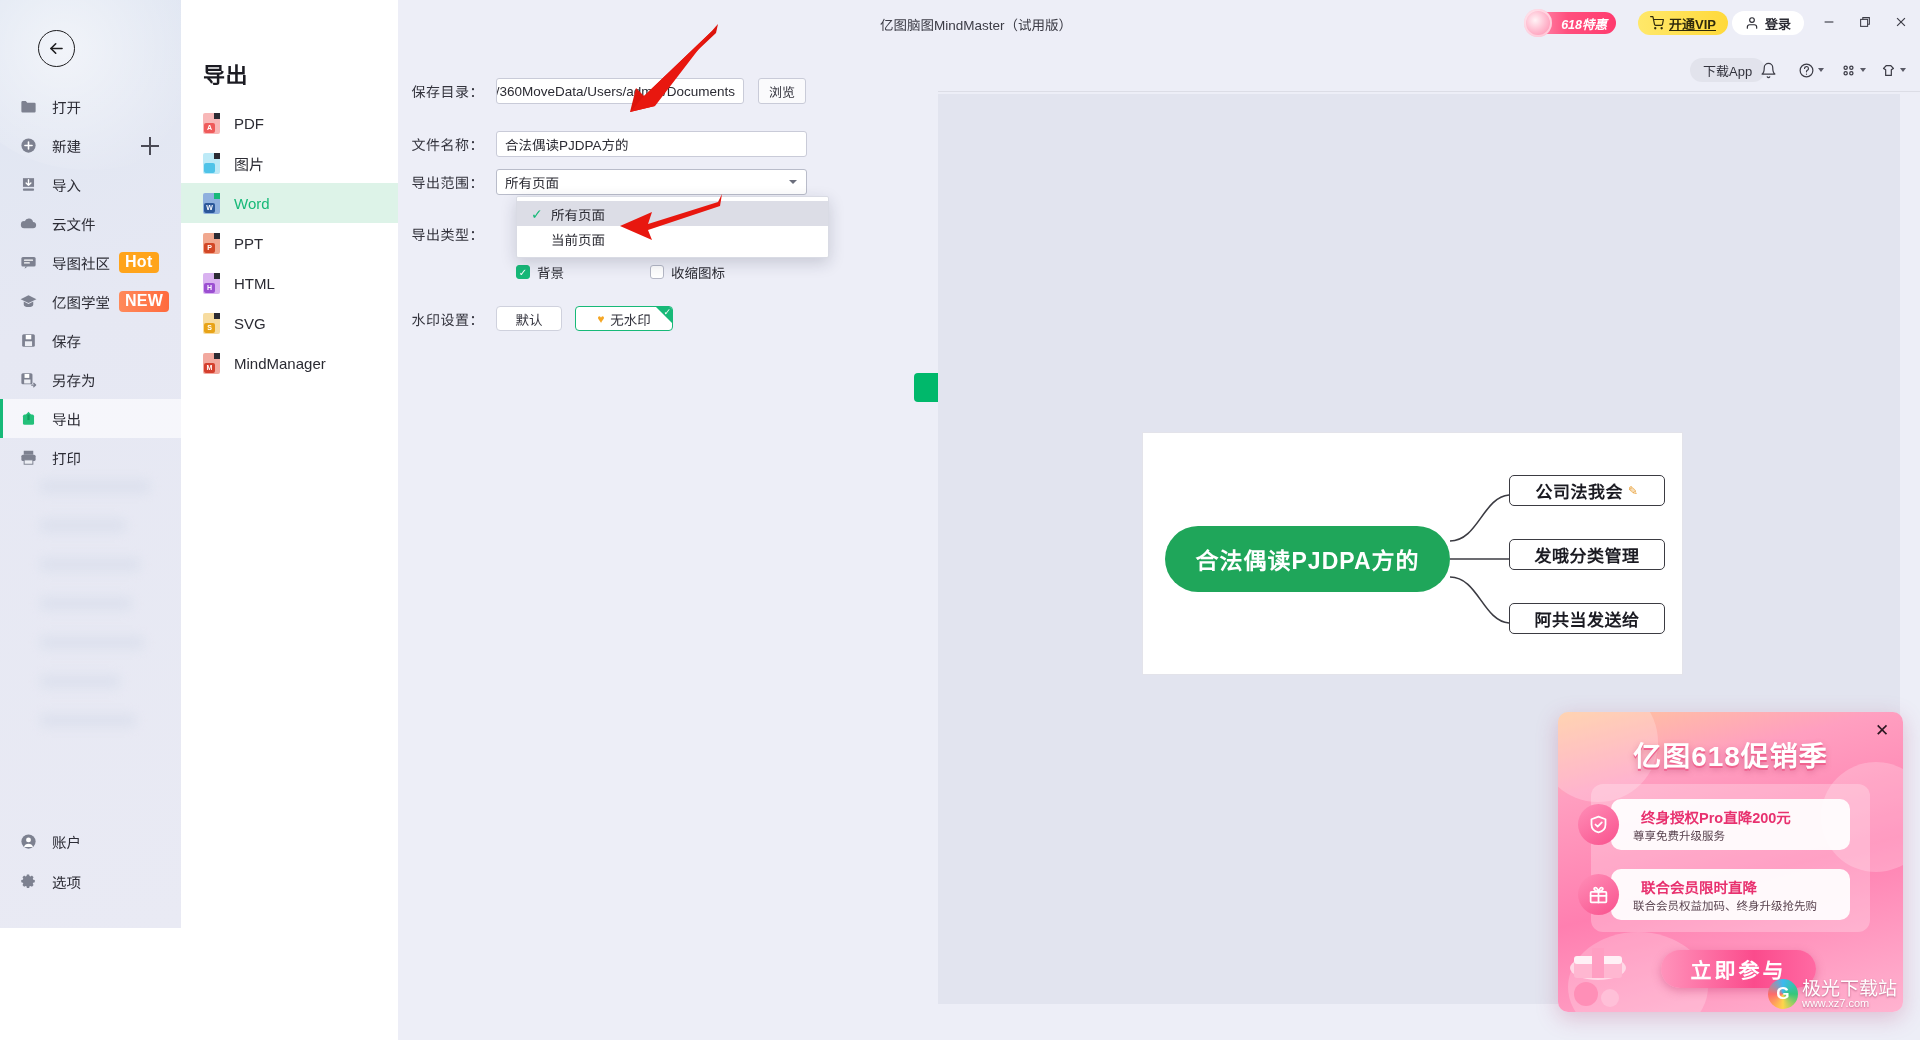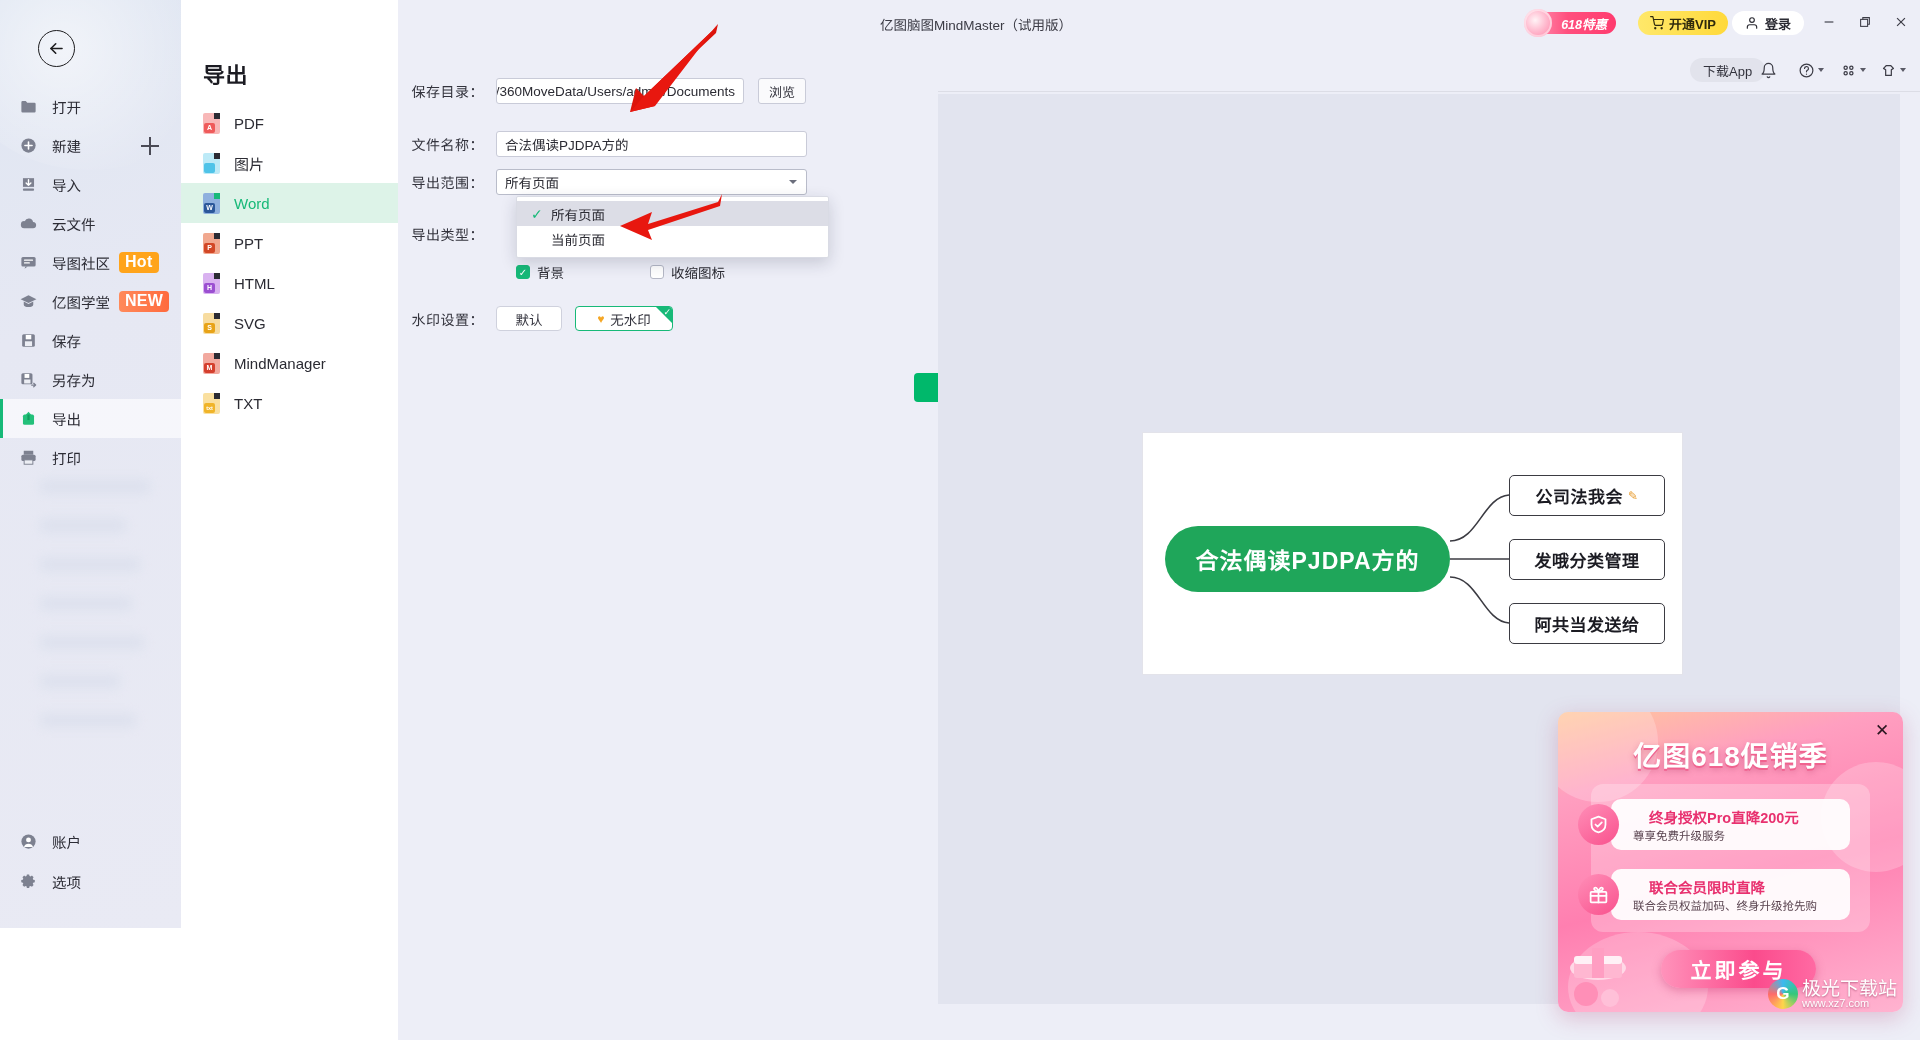--- a/index.html
+++ b/index.html
@@ -199,21 +199,21 @@
     position: absolute; left: 204px; top: 338px; width: 541px; height: 243px;
     background: #fff; border: 1px solid #e3e3ea;
   }
   .map-root {
     position: absolute; left: 22px; top: 93px; width: 285px; height: 66px;
     border-radius: 33px; background: #1fa65a;
     display: flex; align-items: center; justify-content: center;
     color: #fff; font-size: 23px; font-weight: bold; letter-spacing: 1px;
   }
   .map-node {
-    position: absolute; width: 156px; height: 41px; left: 366px;
+    position: absolute; width: 156px; height: 31px; left: 366px;
     border: 1.4px solid #3b3b42; border-radius: 5px; background: #fff;
     display: flex; align-items: center; justify-content: center;
     font-size: 17px; font-weight: bold; color: #1b1b22; letter-spacing: .5px;
   }
   .map-node .pen { color: #e79a2b; font-size: 12px; margin-left: 5px; font-weight: normal; }
 
   
   .win-title {
     position: absolute; left: 880px; top: 14px;
     font-size: 13.5px; color: #3b3b45; white-space: nowrap;
@@ -230,21 +230,21 @@
     position: absolute; left: -4px; top: -3px; width: 28px; height: 28px;
     border-radius: 50%;
     background: radial-gradient(circle at 40% 40%, #fff3f6 0%, #ffc2d4 40%, #ff7ea4 100%);
     box-shadow: 0 0 0 2px rgba(255,255,255,.45) inset;
   }
   .btn-vip {
     position: absolute; left: 1638px; top: 11px;
     height: 24px; padding: 0 12px; border-radius: 12px;
     background: linear-gradient(90deg,#ffe86a,#ffd93b);
     display: flex; align-items: center; gap: 5px;
-    font-size: 13px; font-weight: bold; color: #2f2a0c; cursor: pointer;
+    font-size: 13px; font-weight: bold; color: #2f2a0c; cursor: pointer; text-decoration: underline;
   }
   .btn-login {
     position: absolute; left: 1732px; top: 11px;
     height: 24px; padding: 0 13px; border-radius: 12px; background: #fff;
     display: flex; align-items: center; gap: 6px;
     font-size: 13px; font-weight: bold; color: #2b2b33; cursor: pointer;
   }
   .wc { position: absolute; top: 15px; cursor: pointer; color: #3b3b45; }
   .wc-min { left: 1822px; }
   .wc-max { left: 1858px; }
@@ -297,21 +297,21 @@
     position: absolute; left: 53px; width: 239px; height: 51px;
     border-radius: 10px; background: rgba(255,255,255,.93);
   }
   .pc1 { top: 87px; }
   .pc2 { top: 157px; }
   .pc-ico {
     position: absolute; left: -33px; top: 5px; width: 41px; height: 41px;
     border-radius: 50%; background: linear-gradient(145deg,#ff8fb8,#f9518d);
     display: flex; align-items: center; justify-content: center; color: #fff;
   }
-  .pc-h { position: absolute; left: 38px; top: 7px; font-size: 14.5px; font-weight: bold; color: #e8316f; }
+  .pc-h { position: absolute; left: 30px; top: 7px; font-size: 14.5px; font-weight: bold; color: #e8316f; }
   .pc-s { position: absolute; left: 22px; top: 28px; font-size: 11.5px; color: #5a4450; }
   .promo-cta {
     position: absolute; left: 103px; top: 238px; width: 155px; height: 38px;
     border-radius: 19px;
     background: linear-gradient(90deg,#ff93bb,#fb4b8c 60%,#ff6aa3);
     color: #fff; font-size: 21px; font-weight: bold; letter-spacing: 3px;
     display: flex; align-items: center; justify-content: center; cursor: pointer;
     box-shadow: 0 3px 10px rgba(190,40,100,.35);
   }
   .promo-gift {
@@ -521,27 +521,20 @@
             <span class="ltr" style="background:#e8a317;font-size:7px">S</span>
           </span>
           <span>SVG</span>
         </div>
         <div class="exp-item">
           <span class="fi" style="background:#f2a99f">
             <span style="position:absolute;right:0;top:0;width:0;height:0;border-width:0 6px 6px 0;border-style:solid;border-color:transparent transparent #fff transparent;"></span>
             <span class="ltr" style="background:#d43f2e;font-size:7px">M</span>
           </span>
           <span>MindManager</span>
-        </div>
-        <div class="exp-item">
-          <span class="fi" style="background:#fae0a0">
-            <span style="position:absolute;right:0;top:0;width:0;height:0;border-width:0 6px 6px 0;border-style:solid;border-color:transparent transparent #fff transparent;"></span>
-            <span class="ltr" style="background:#f0b429;font-size:5.5px">txt</span>
-          </span>
-          <span>TXT</span>
         </div>
       </div>
   </div>
 
   <div class="form-area">
 
     <div class="row" style="left:0; top:78px;">
       <div class="lbl">保存目录：</div>
       <div class="txtfield" style="width:248px; justify-content:flex-end;">
         <span>D:/360MoveData/Users/admin/Documents</span>

